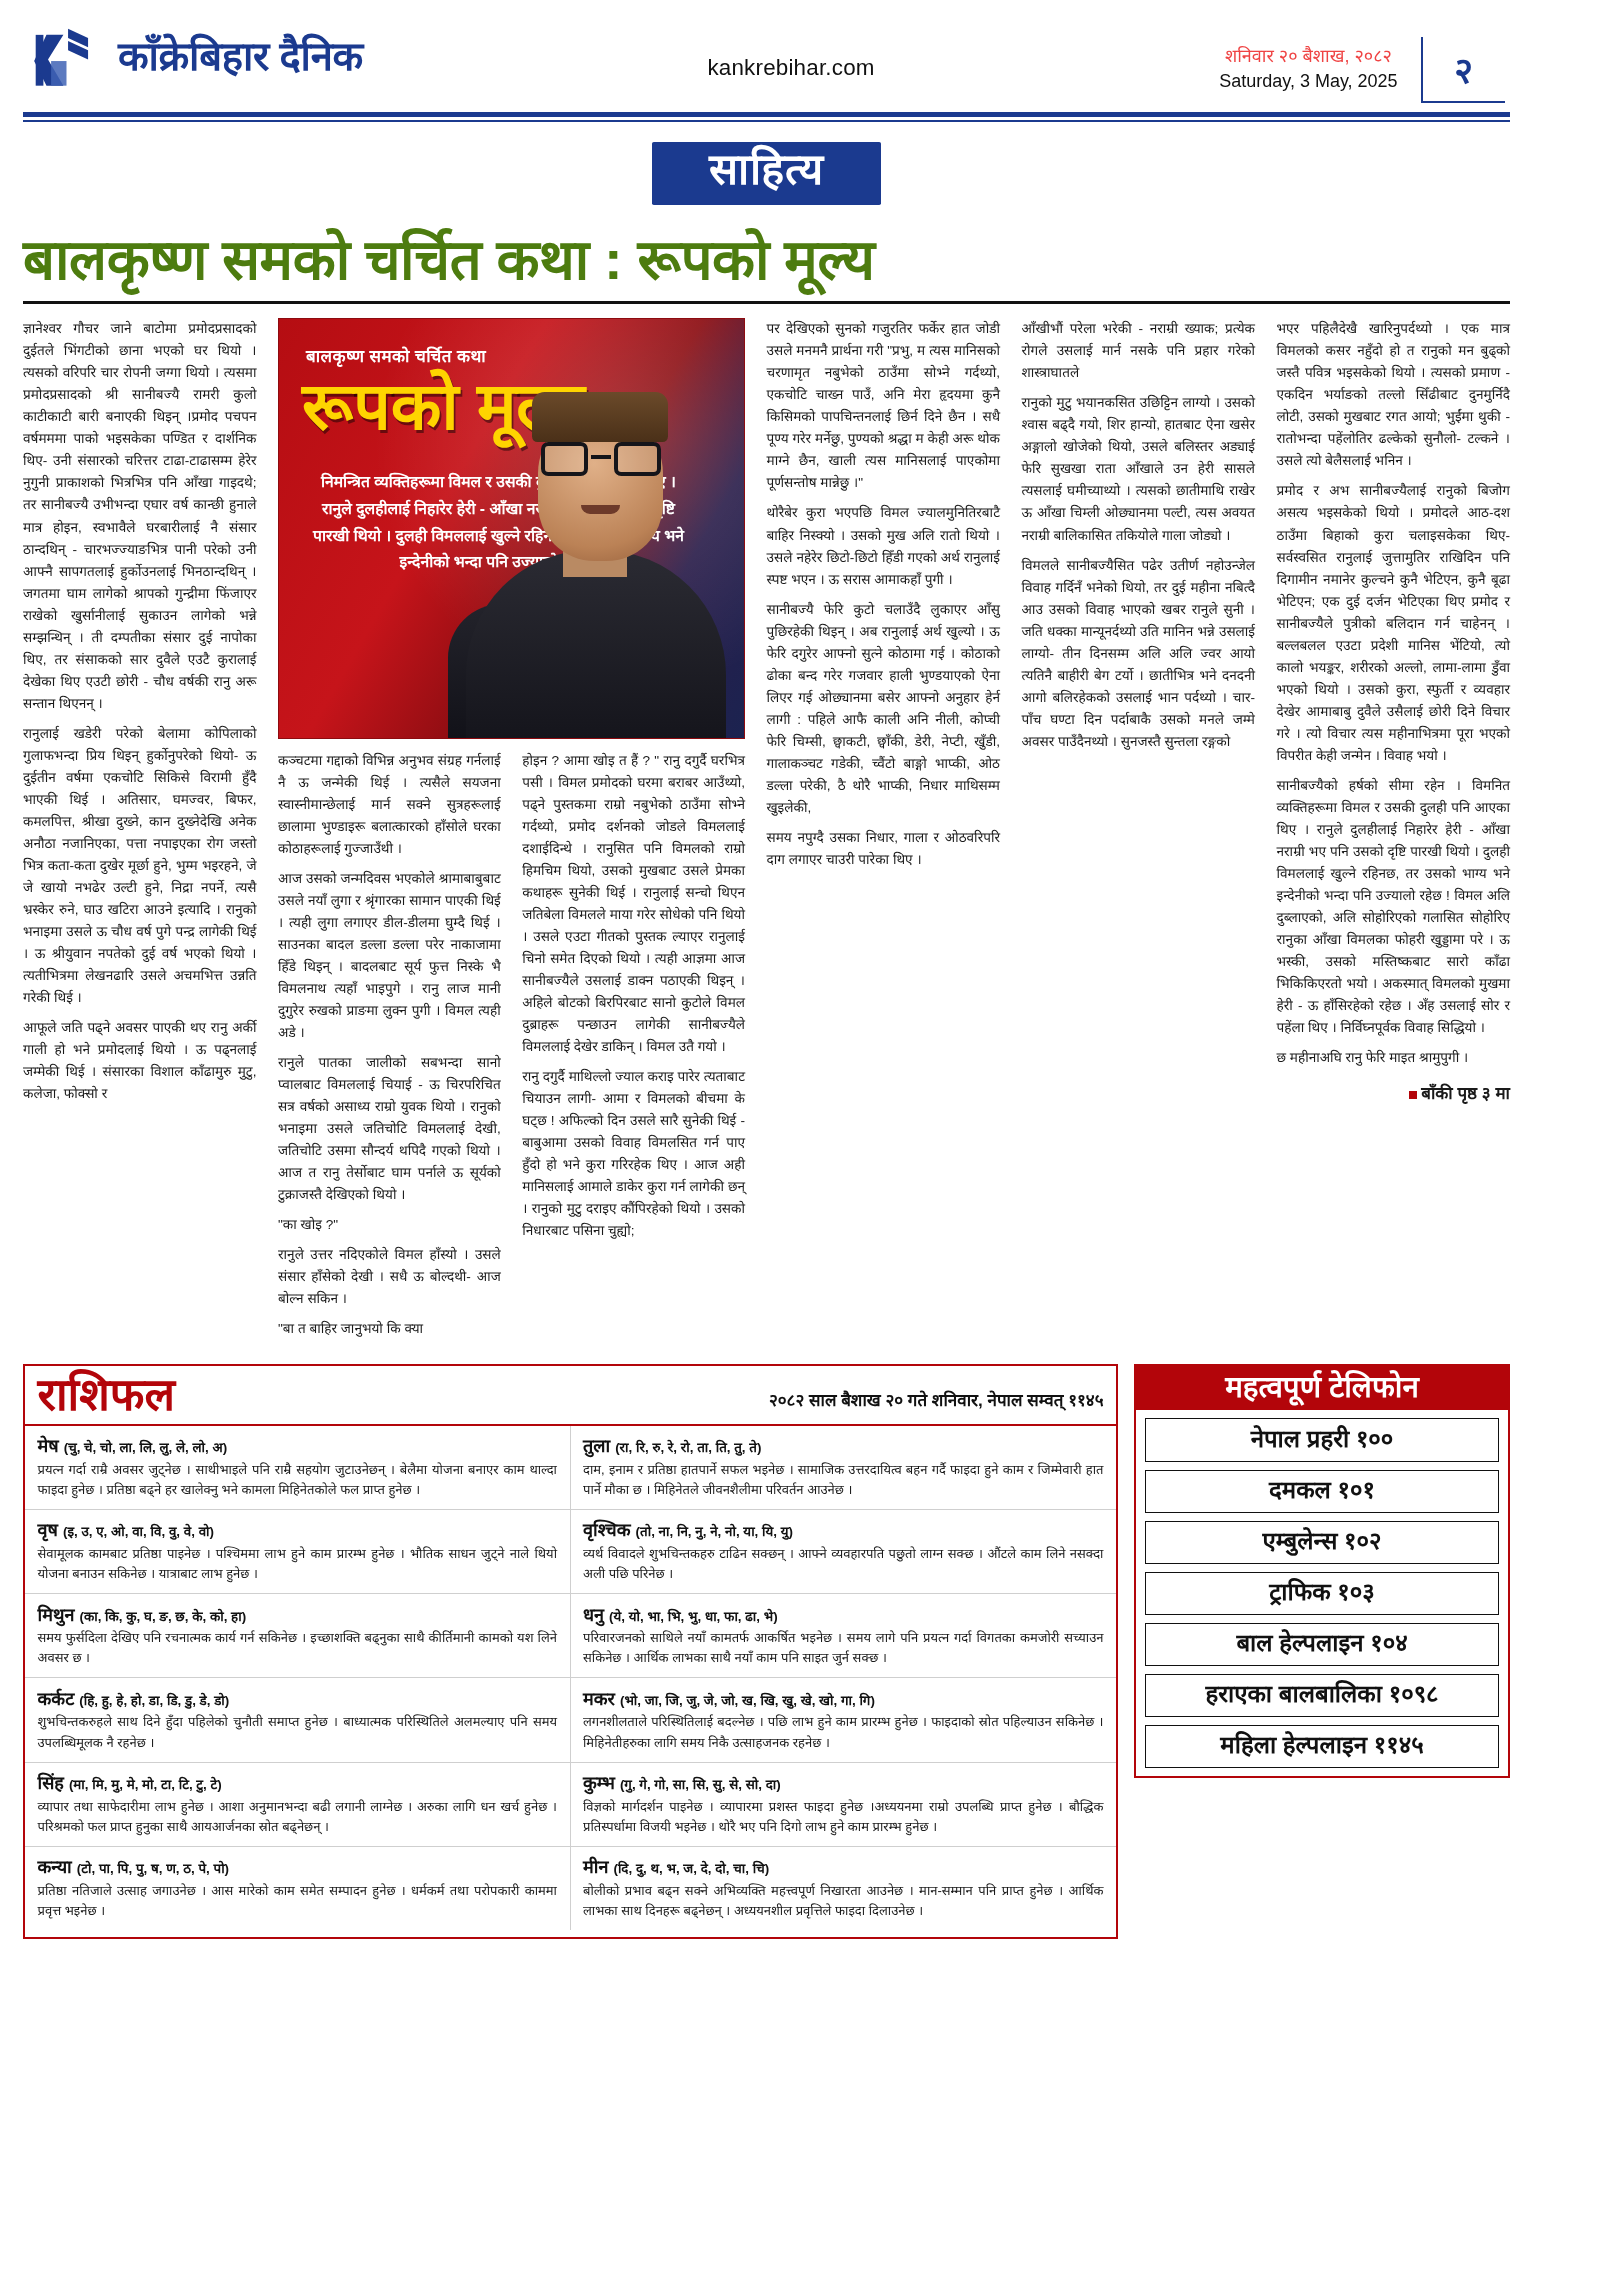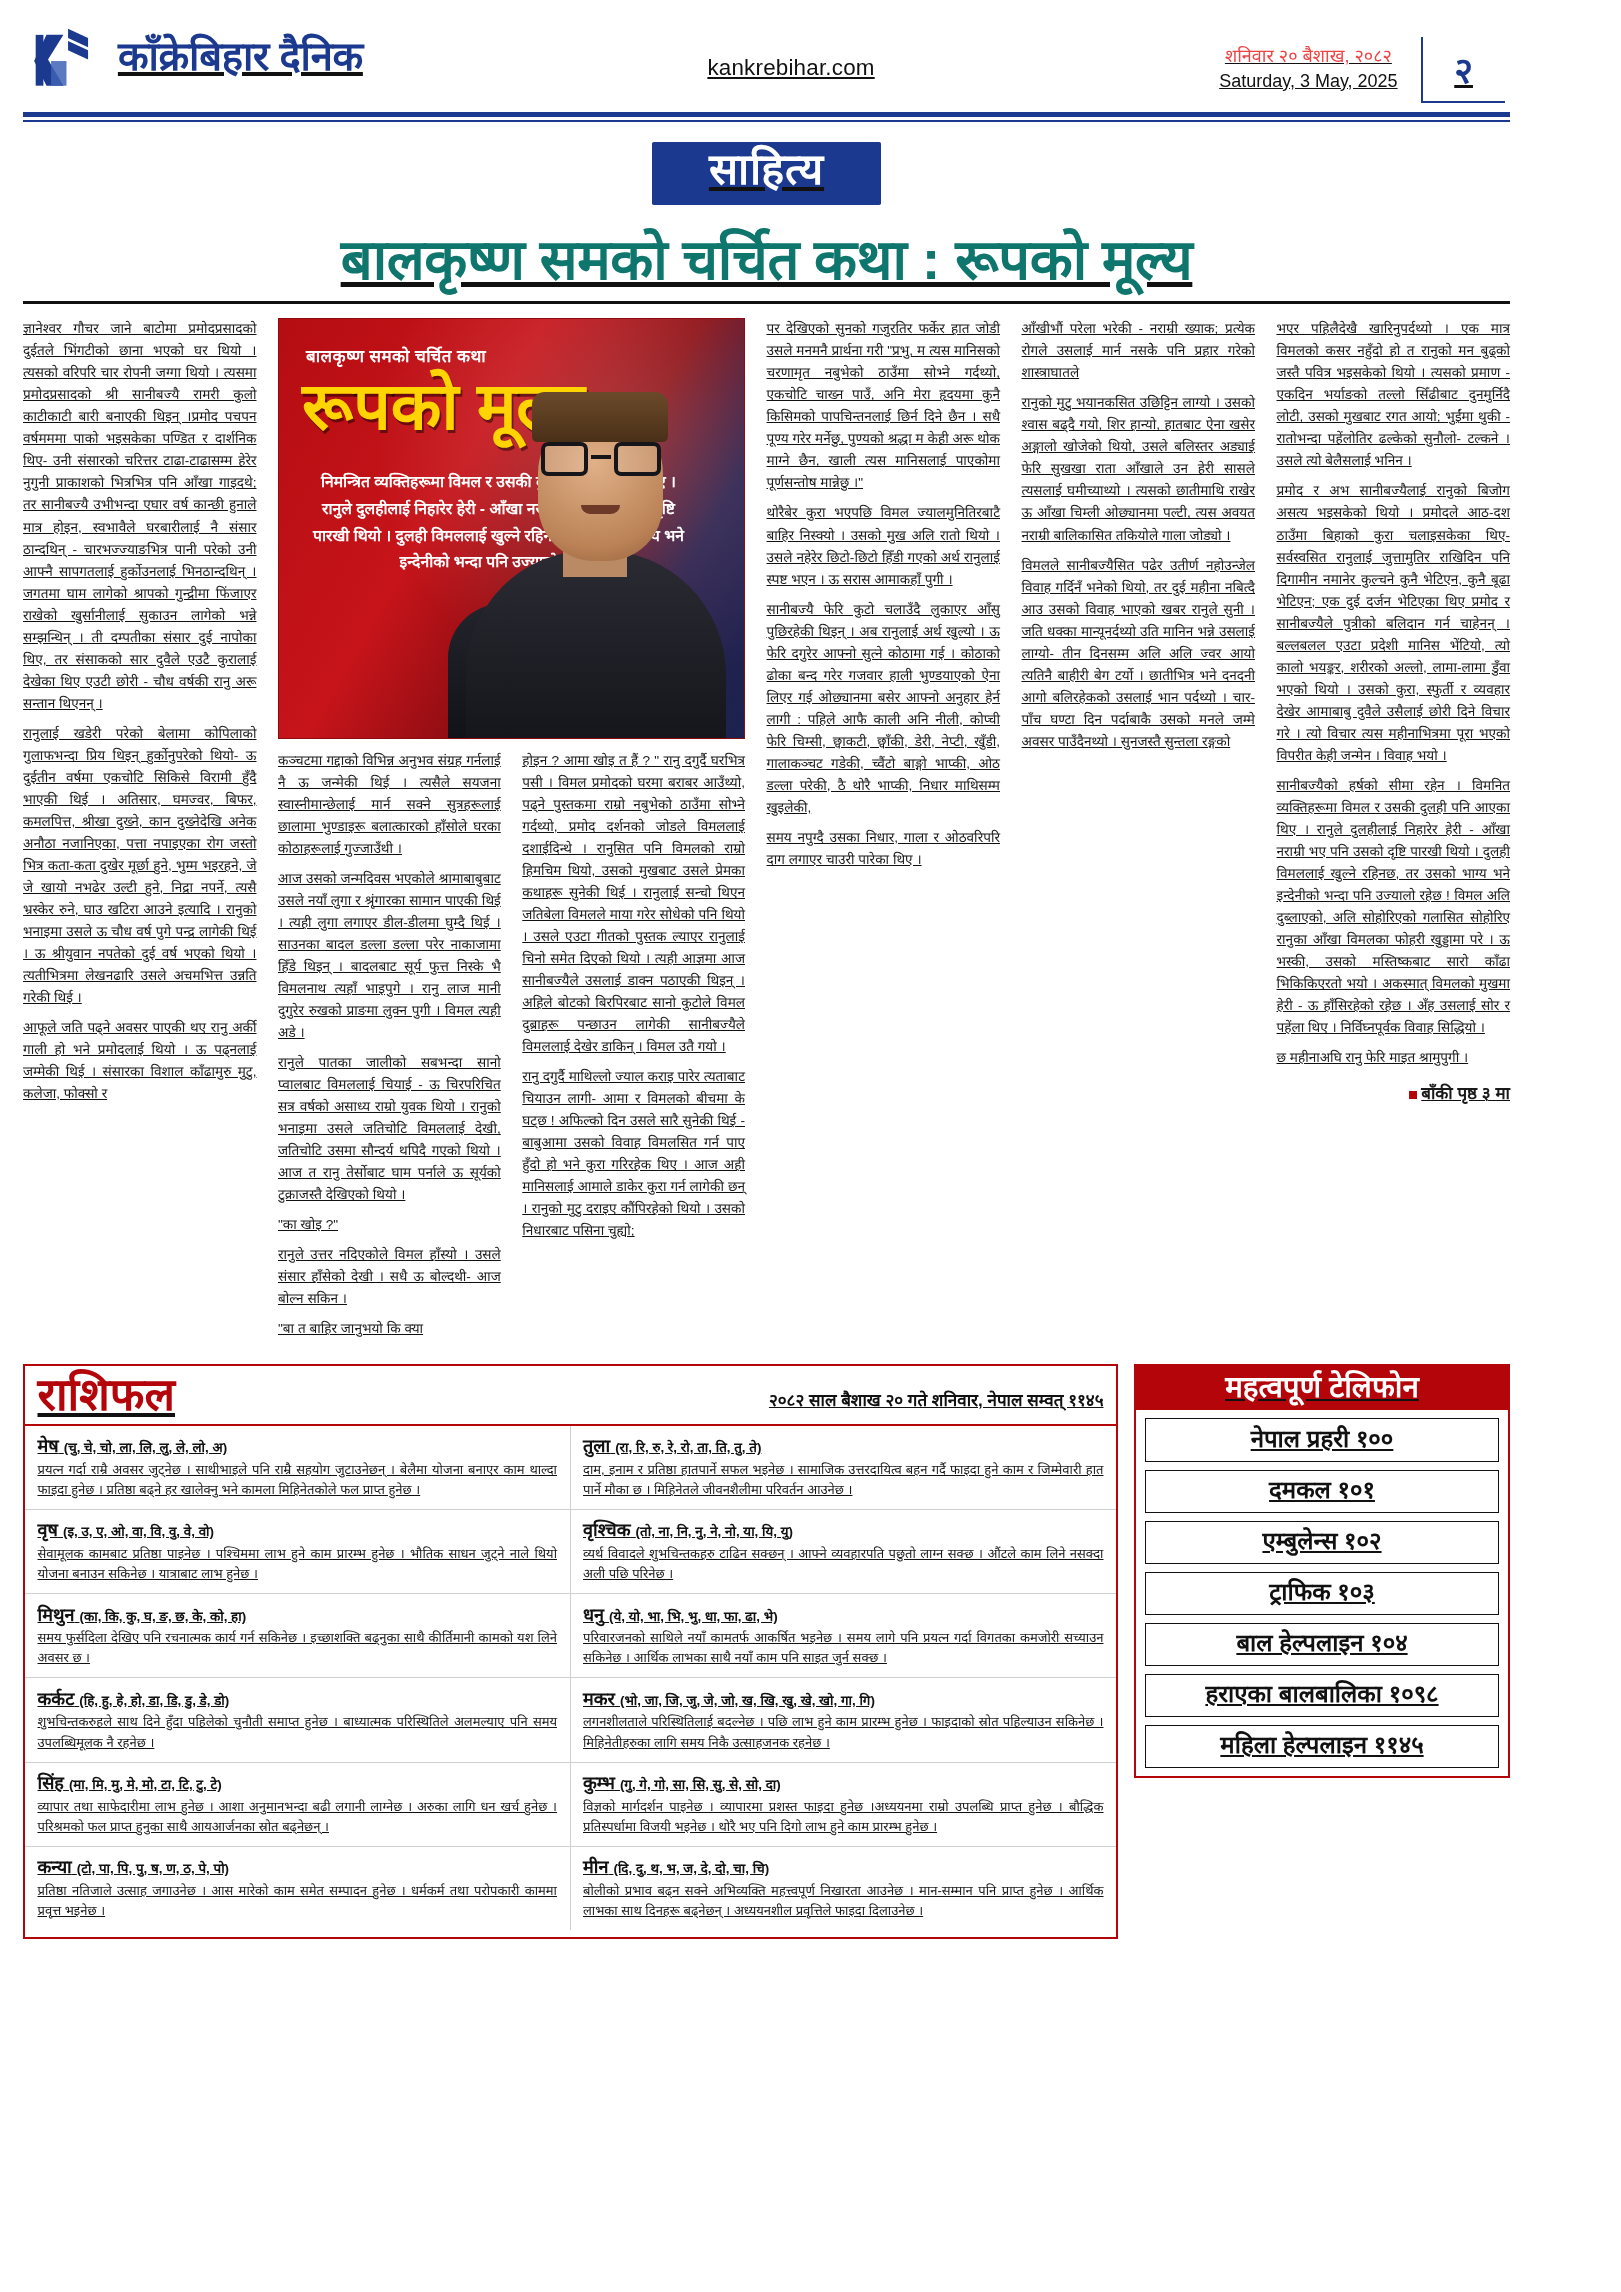--- a/index.html
+++ b/index.html
@@ -9,21 +9,20 @@
     background: #ffffff;
     font-family: "Liberation Sans", sans-serif;
     color: #111;
   }
   .page {
     width: 1533px;
     min-height: 2293px;
     padding: 16px 23px 9px 23px;
     position: relative;
     background: #fff;
-    text-decoration: underline;
   }
 
   
   .masthead {
     display: flex;
     align-items: flex-start;
     justify-content: space-between;
     padding: 5.4px 5.4px 3.6px 5.4px;
   }
   .brand {
@@ -94,24 +93,23 @@
     background: #1b3a8f;
     color: #fff;
     font-size: 43px;
     font-weight: bold;
     padding: 5.4px 57px 12.5px 57px;
     border-radius: 1.8px;
     letter-spacing: 0.9px;
     line-height: 1.05;
   }
   .headline {
-    text-align: center;
     font-size: 56px;
     font-weight: bold;
-    color: #0f766e;
+    color: #4d7c0f;
     margin: 23px 0 3.6px 0;
     letter-spacing: -0.4px;
     line-height: 1.15;
   }
   .headline-rule {
     height: 2.7px;
     background: #111;
     margin: 9px 0 14.3px 0;
   }
 

